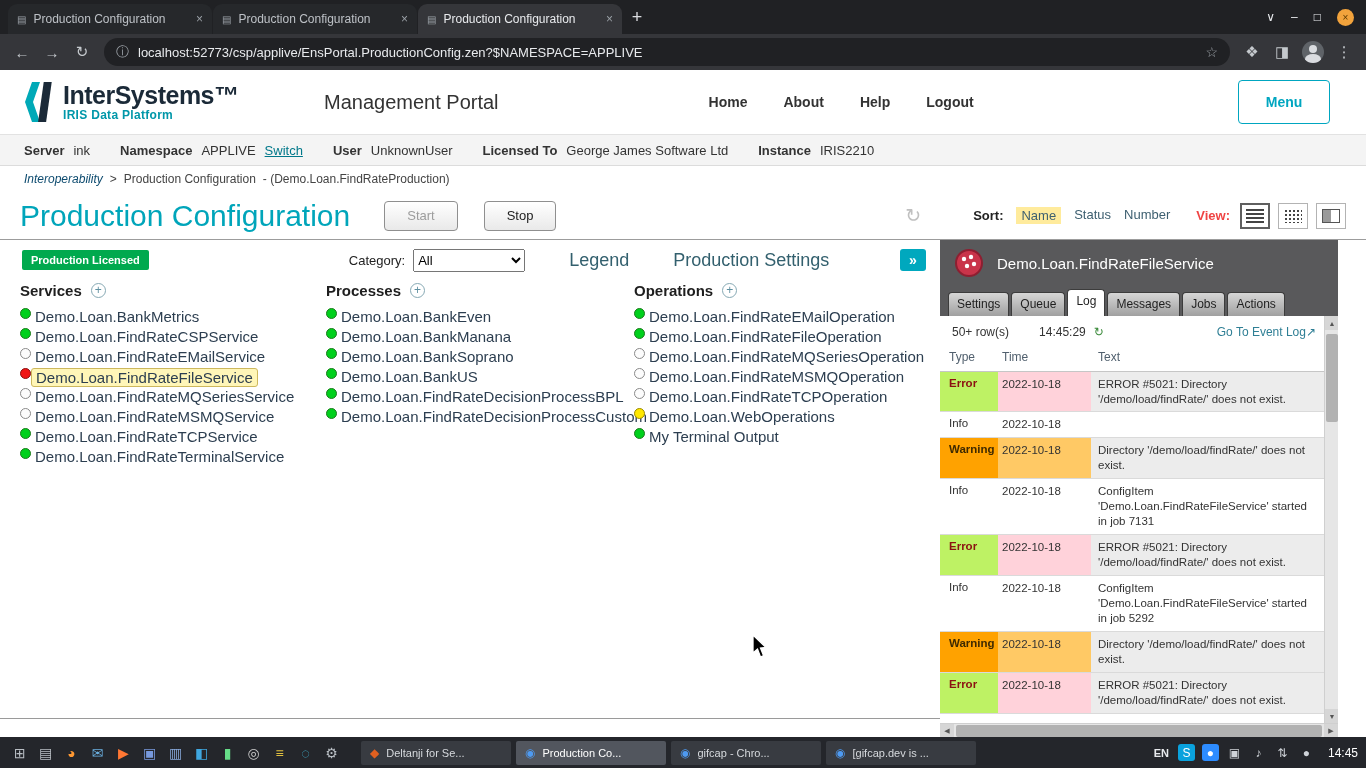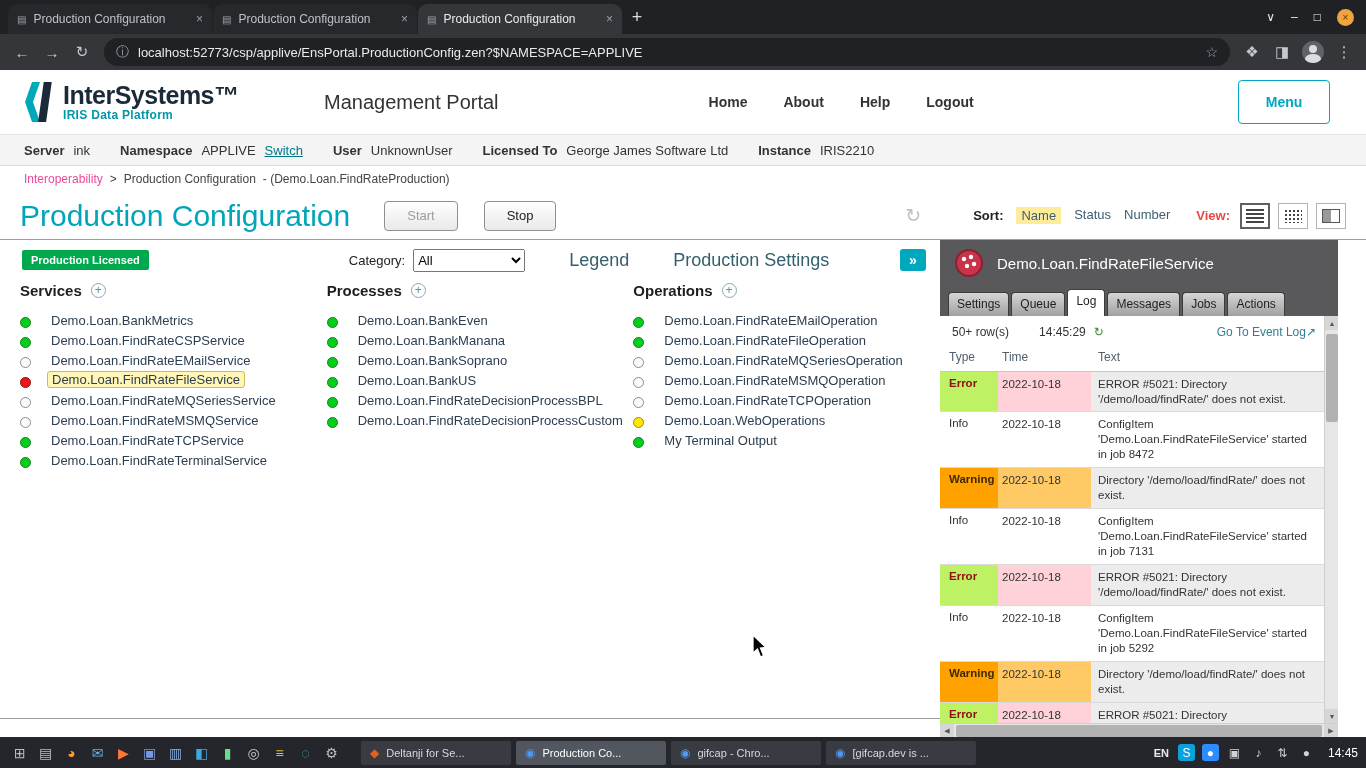--- a/index.html
+++ b/index.html
@@ -40,21 +40,21 @@
   .menu-btn{margin-left:auto;margin-right:12px;width:92px;height:44px;background:#fff;border:1px solid #00a6c0;border-radius:4px;color:#00a6c0;font-weight:bold;font-size:14px;font-family:"Liberation Sans",sans-serif;}
 
   
   .infobar{height:32px;background:#f4f4f4;border-top:1px solid #e2e2e2;border-bottom:1px solid #dcdcdc;display:flex;align-items:center;padding:0 24px;font-size:13px;color:#333;flex-shrink:0;}
   .grp{display:flex;align-items:center;gap:9px;margin-right:30px;}
   .grp .lbl{font-weight:bold;}
   .link{color:#00788a;text-decoration:underline;cursor:pointer;}
 
   
   .breadcrumb{height:26px;display:flex;align-items:center;padding:0 24px;font-size:12px;color:#444;gap:7px;flex-shrink:0;}
-  .breadcrumb a{color:#ec4899;cursor:pointer;}
+  .breadcrumb a{color:#0c4a6e;cursor:pointer;font-style:italic;}
   .titlebar{height:48px;display:flex;align-items:center;padding:0 20px;border-bottom:1px solid #9c9c9c;background:#fff;flex-shrink:0;}
   .page-title{font-size:30px;color:#00a5ba;margin-right:34px;white-space:nowrap;}
   .btn{height:30px;padding:0 22px;border:1px solid #8f8f8f;border-radius:4px;background:linear-gradient(#ffffff,#e9e9e9);font-size:13px;font-family:"Liberation Sans",sans-serif;}
   .btn.start{color:#9d9d9d;}
   .btn.stop{color:#222;margin-left:26px;}
   .spinner{margin-left:auto;color:#c0c0c0;font-size:19px;}
   .sort-group{display:flex;align-items:center;gap:13px;font-size:13px;margin-left:52px;}
   .sort-label{font-weight:bold;color:#222;}
   .sort-opt{color:#3d5f70;cursor:pointer;}
   .sort-opt.selected{background:#ffeb9c;padding:1px 5px;}
@@ -72,21 +72,21 @@
   .left-topbar{height:34px;display:flex;align-items:center;padding:6px 14px 0 22px;}
   .badge{background:#00a94e;color:#fff;font-size:11px;font-weight:bold;padding:4px 9px;border-radius:2px;white-space:nowrap;}
   .cat-group{display:flex;align-items:center;gap:8px;font-size:13px;color:#222;margin-left:200px;}
   .cat-select{width:112px;height:23px;font-size:13px;font-family:"Liberation Sans",sans-serif;}
   .cmd-link{color:#33606e;font-size:18px;cursor:pointer;margin-left:44px;white-space:nowrap;}
   .expand-btn{margin-left:auto;width:26px;height:22px;background:#00a8be;color:#fff;font-size:14px;font-weight:bold;border-radius:3px;display:flex;align-items:center;justify-content:center;cursor:pointer;}
   .prod-columns{display:flex;padding:6px 0 0 20px;}
   .prod-col{width:308px;}
   .col-header{display:flex;align-items:center;gap:9px;font-size:15px;font-weight:bold;color:#1e1e1e;padding:2px 0 9px;}
   .add-icon{width:15px;height:15px;border:1px solid #86a9b4;border-radius:50%;color:#5d8fa0;font-size:12px;line-height:13px;text-align:center;font-weight:normal;cursor:pointer;}
-  .prod-item{display:flex;align-items:flex-end;gap:20px;height:20px;font-size:13px;color:#2c3e50;cursor:pointer;}
+  .prod-item{display:flex;align-items:flex-start;gap:4px;height:20px;font-size:15px;color:#2c3e50;cursor:pointer;}
   .dot{width:11px;height:11px;border-radius:50%;border:1px solid #555;flex-shrink:0;}
   .dot.green{background:#00d01c;border-color:#1d7a1d;}
   .dot.idle{background:#fcfcfc;border-color:#8a8a8a;}
   .dot.red{background:#f01515;border-color:#8a1010;}
   .dot.yellow{background:#ffe800;border-color:#9a8a00;}
   .item-name.selected{background:#fff6b8;border:1px solid #cdb85e;border-radius:3px;padding:0 4px;margin-left:-4px;}
 
   
   .right-panel{width:398px;margin-right:28px;background:#59595b;display:flex;flex-direction:column;flex-shrink:0;}
   .panel-header{height:46px;display:flex;align-items:center;gap:13px;padding:0 14px;flex-shrink:0;}
@@ -418,21 +418,20 @@
             </div>
           <div>
               <div class="log-row error">
                 <div class="c-type">Error</div>
                 <div class="c-time"><span>2022-10-18</span><br><span></span></div>
                 <div class="c-text">ERROR #5021: Directory '/demo/load/findRate/' does not exist.</div>
               </div>
               <div class="log-row info">
                 <div class="c-type">Info</div>
                 <div class="c-time"><span>2022-10-18</span><br><span></span></div>
-                <div class="c-text">ConfigItem 'Demo.Loan.FindRateFileService' started in job 8472</div>
               </div>
               <div class="log-row warning">
                 <div class="c-type">Warning</div>
                 <div class="c-time"><span>2022-10-18</span><br><span></span></div>
                 <div class="c-text">Directory '/demo/load/findRate/' does not exist.</div>
               </div>
               <div class="log-row info">
                 <div class="c-type">Info</div>
                 <div class="c-time"><span>2022-10-18</span><br><span></span></div>
                 <div class="c-text">ConfigItem 'Demo.Loan.FindRateFileService' started in job 7131</div>

